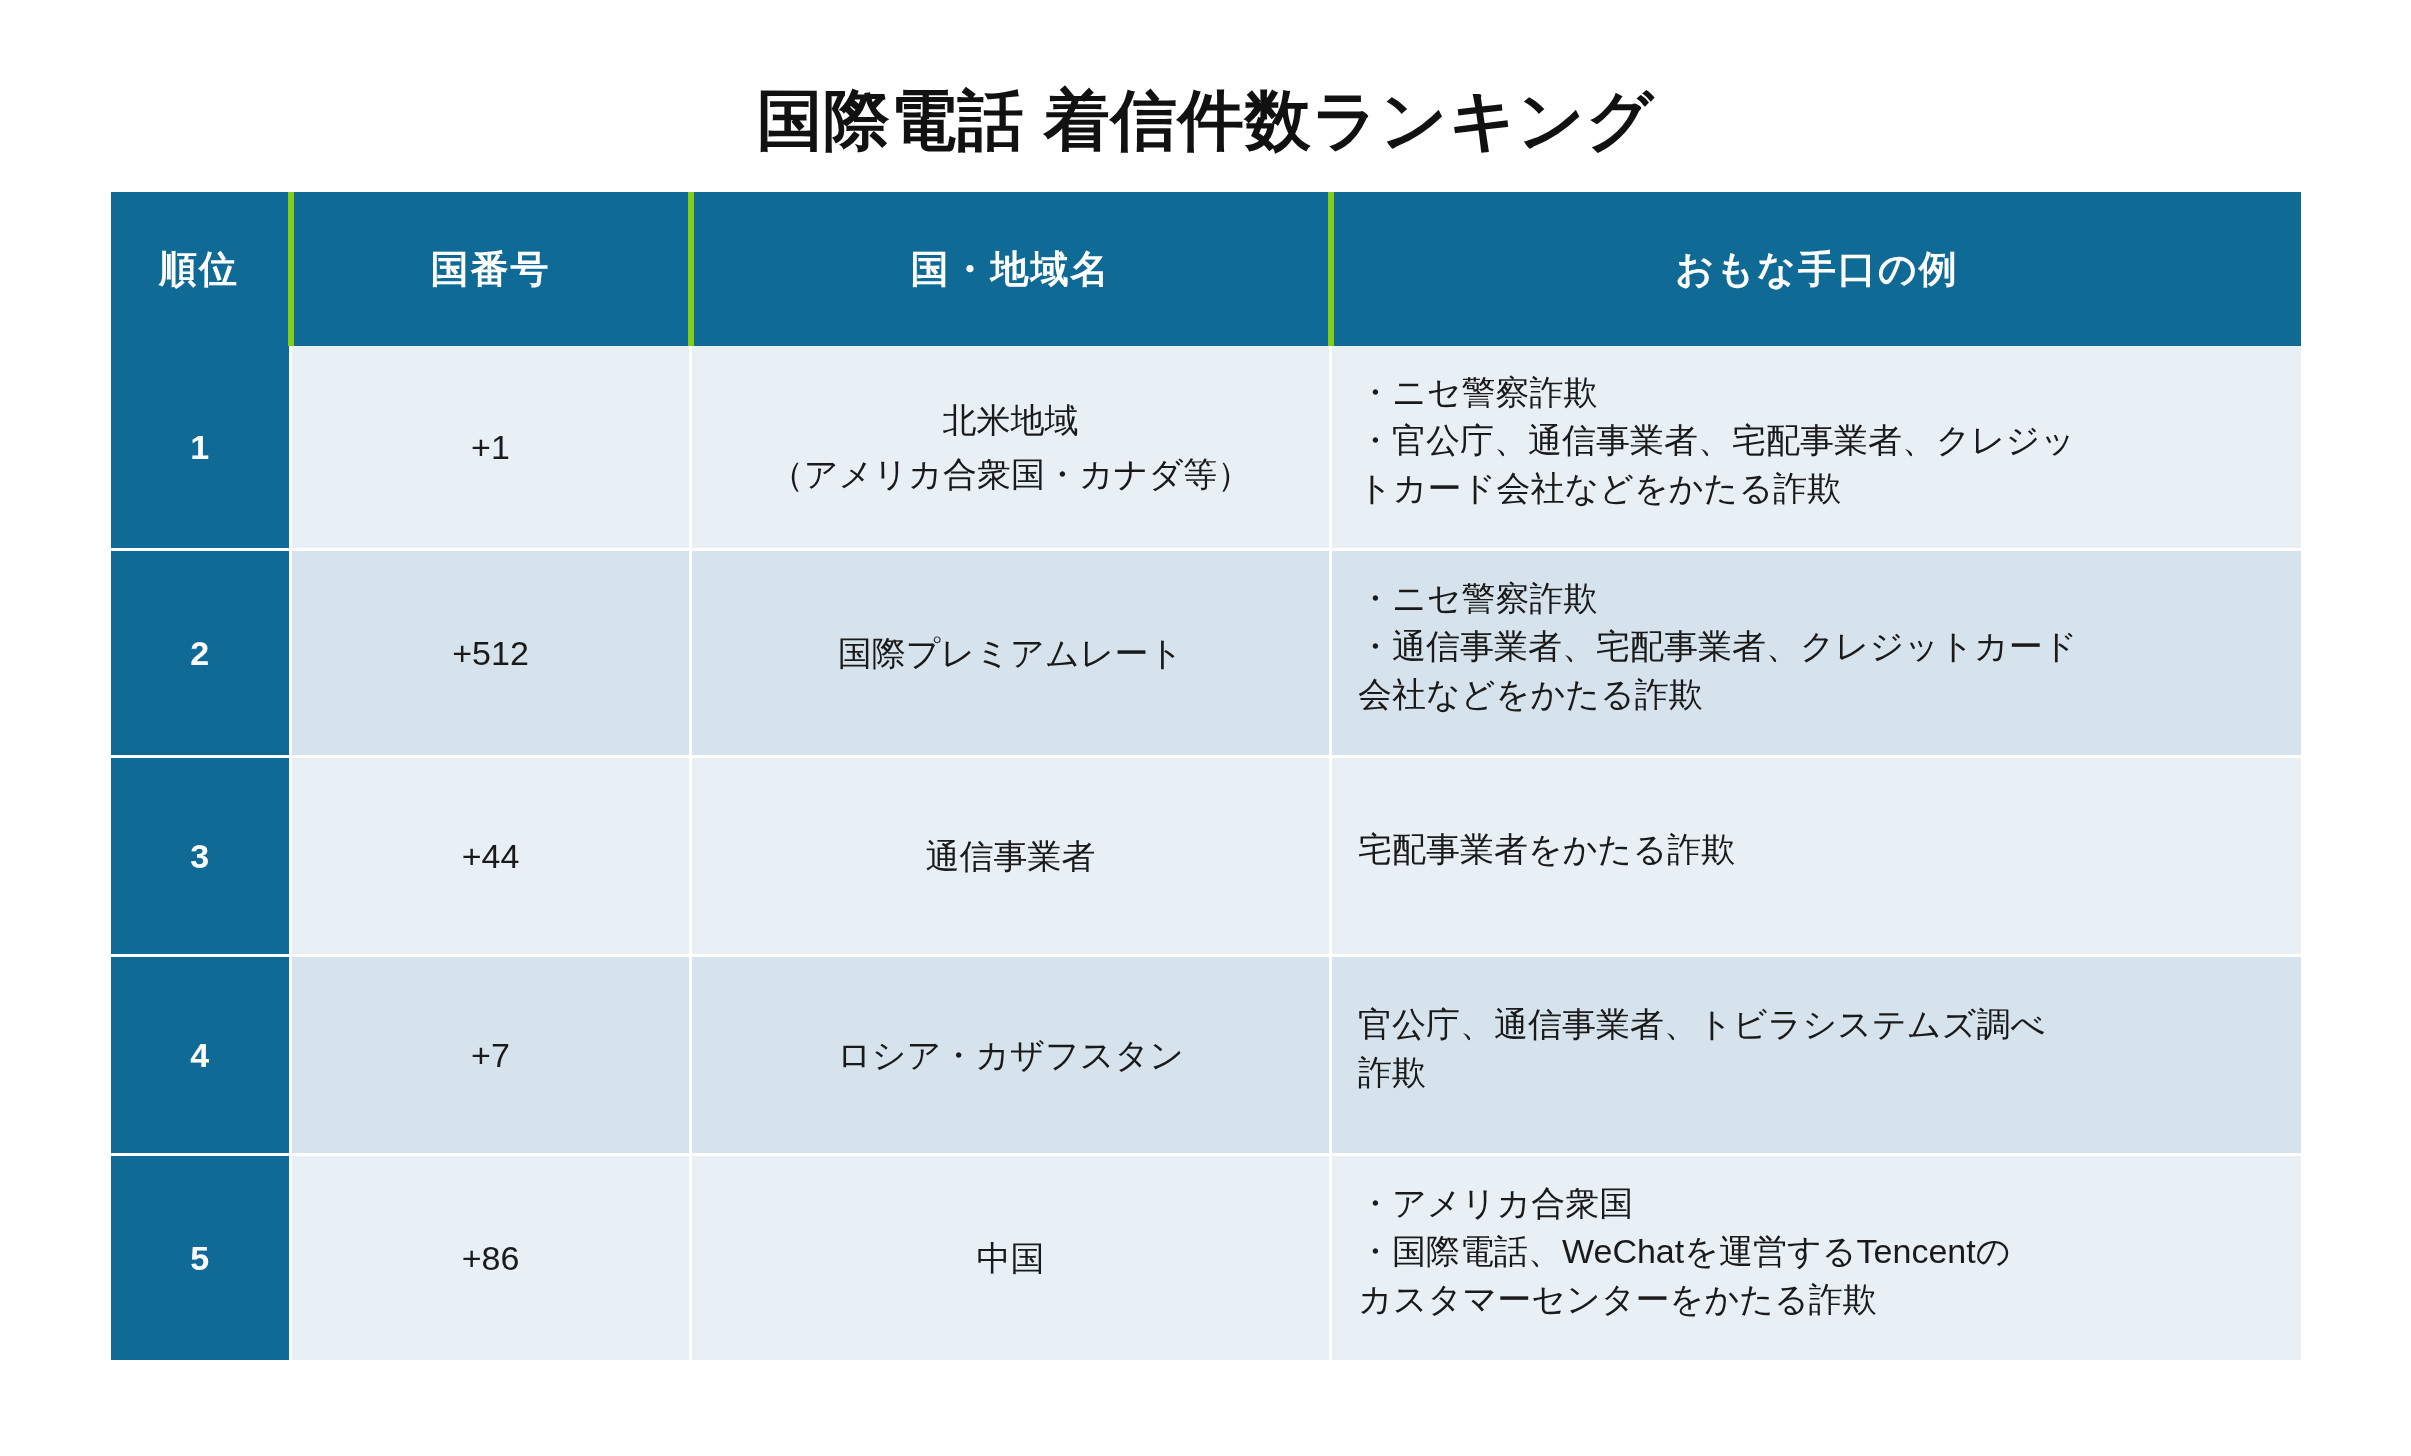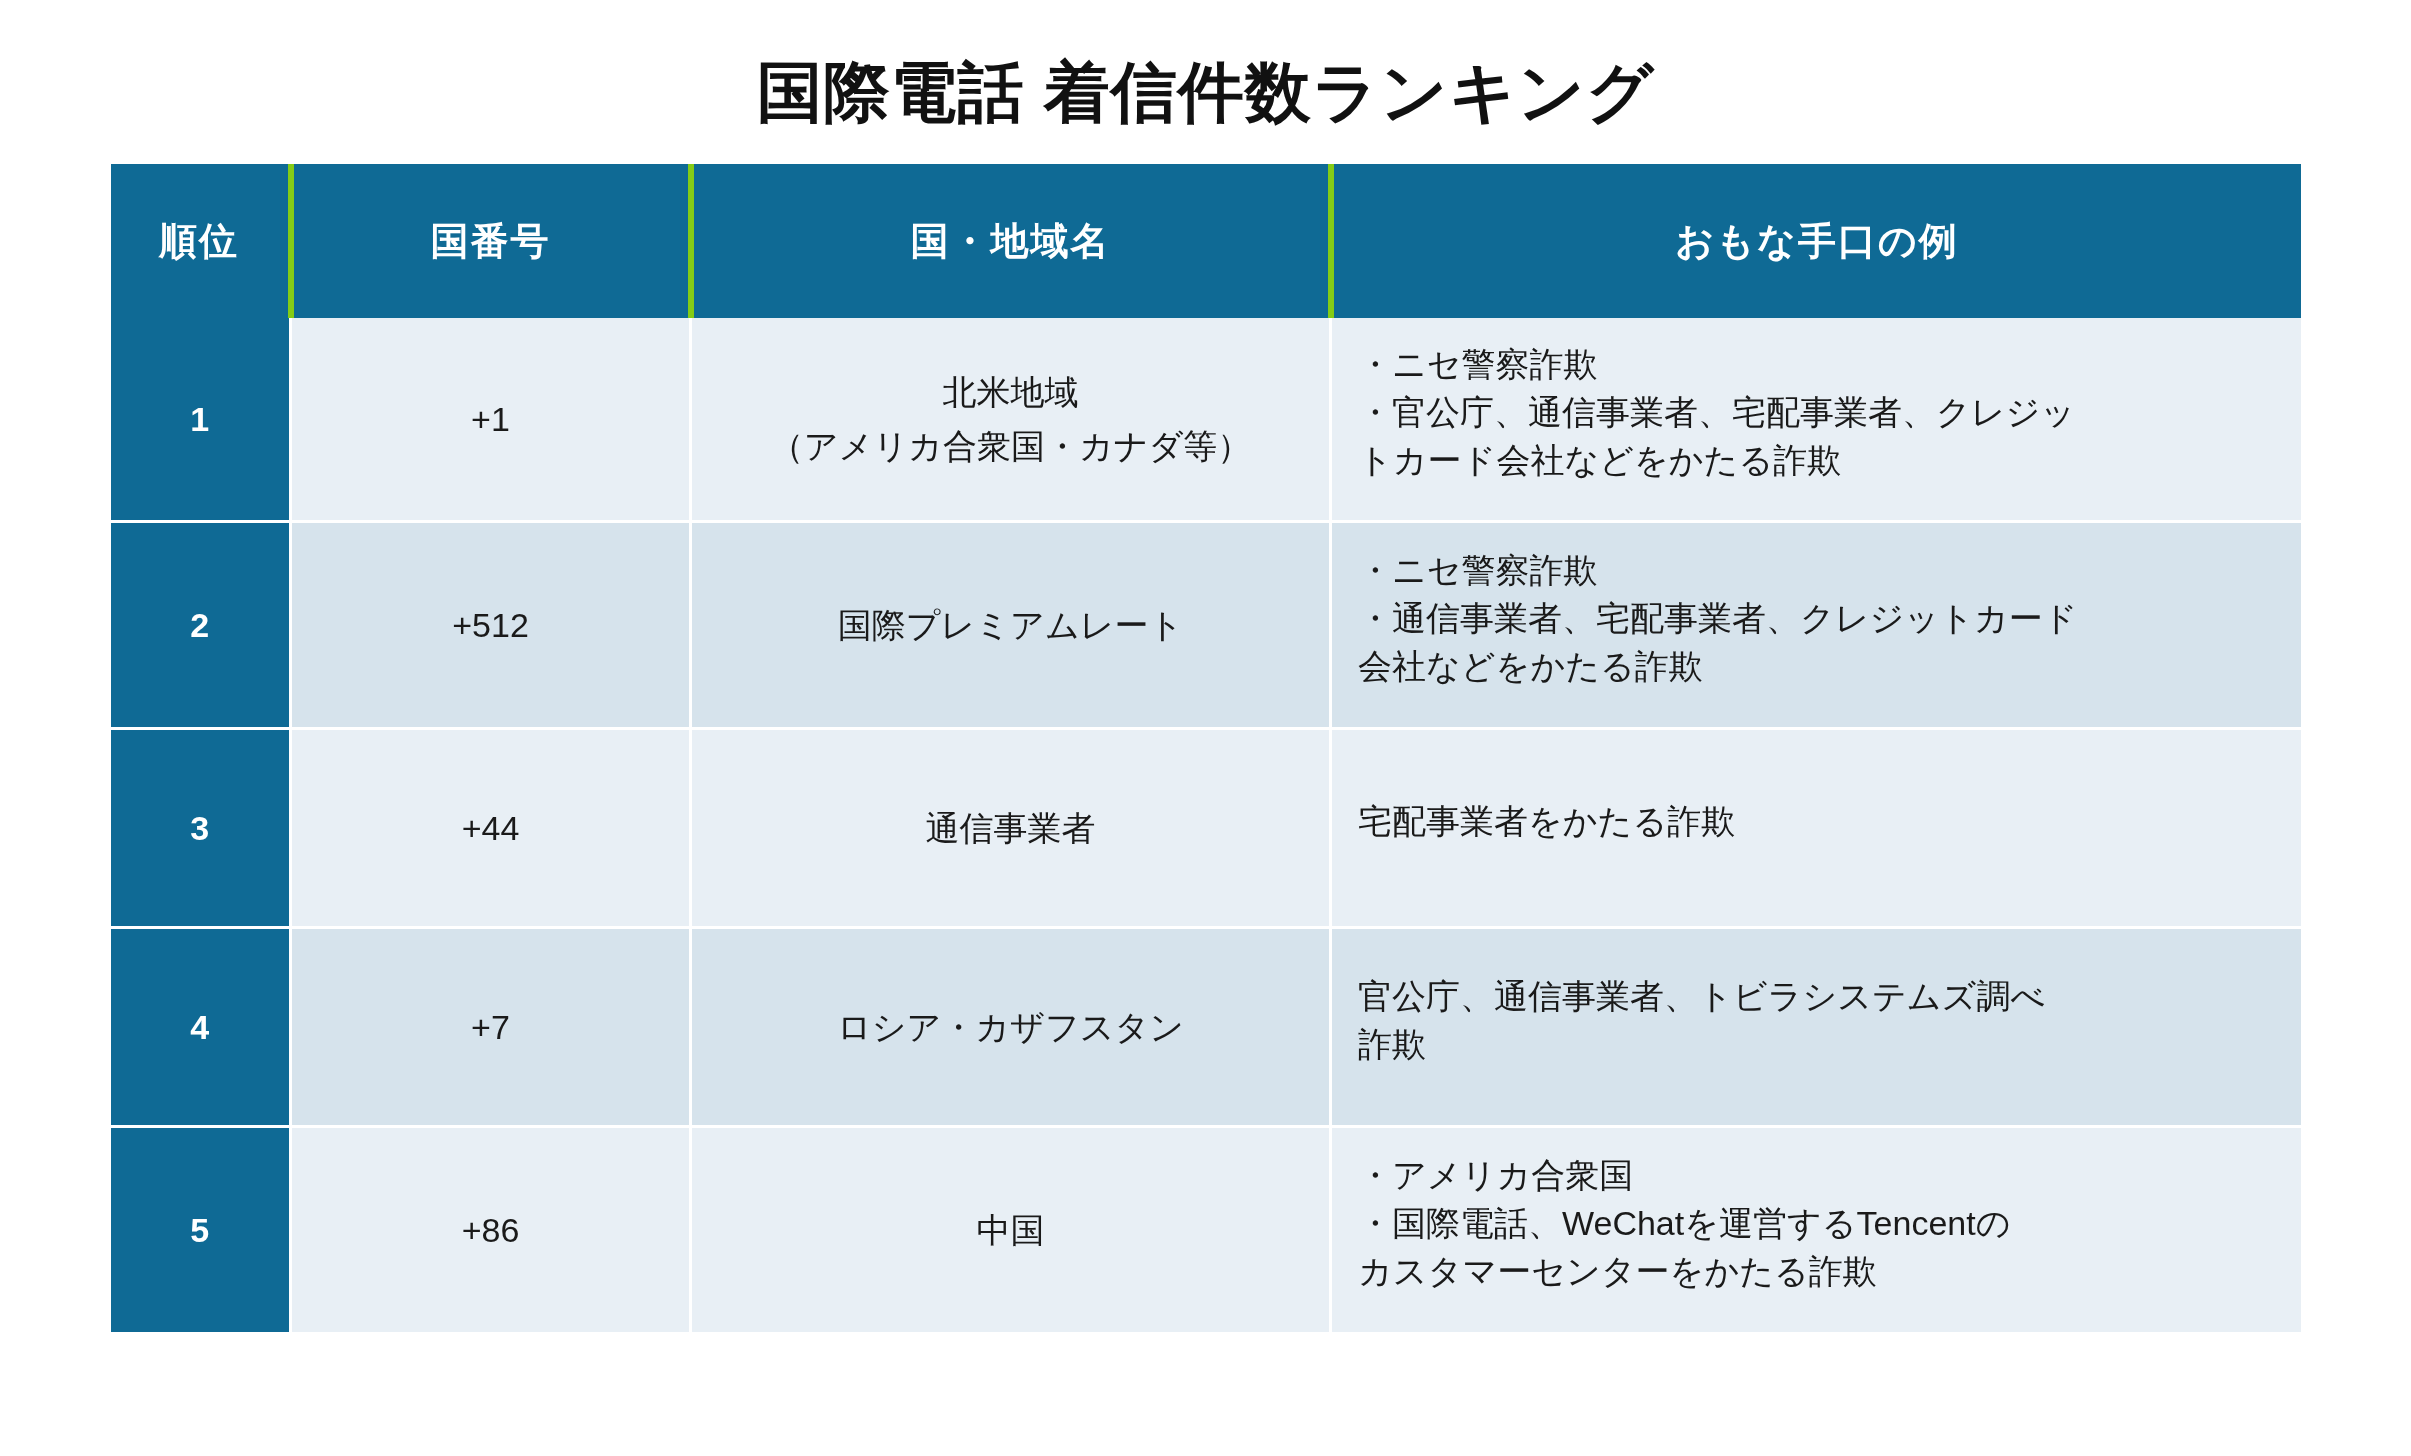--- a/index.html
+++ b/index.html
@@ -12,20 +12,21 @@
     height: 1456px;
     font-family: "Liberation Sans", "DejaVu Sans", sans-serif;
     color: #1a1a1a;
     overflow: hidden;
   }
   .page {
     position: relative;
     width: 2411px;
     height: 1144px;
     box-sizing: border-box;
+    margin-top: 28px;
   }
   .title-row {
     display: flex;
     align-items: baseline;
     justify-content: center;
     padding-top: 48px;
     padding-bottom: 26px;
   }
   .title-main {
     font-size: 66px;

